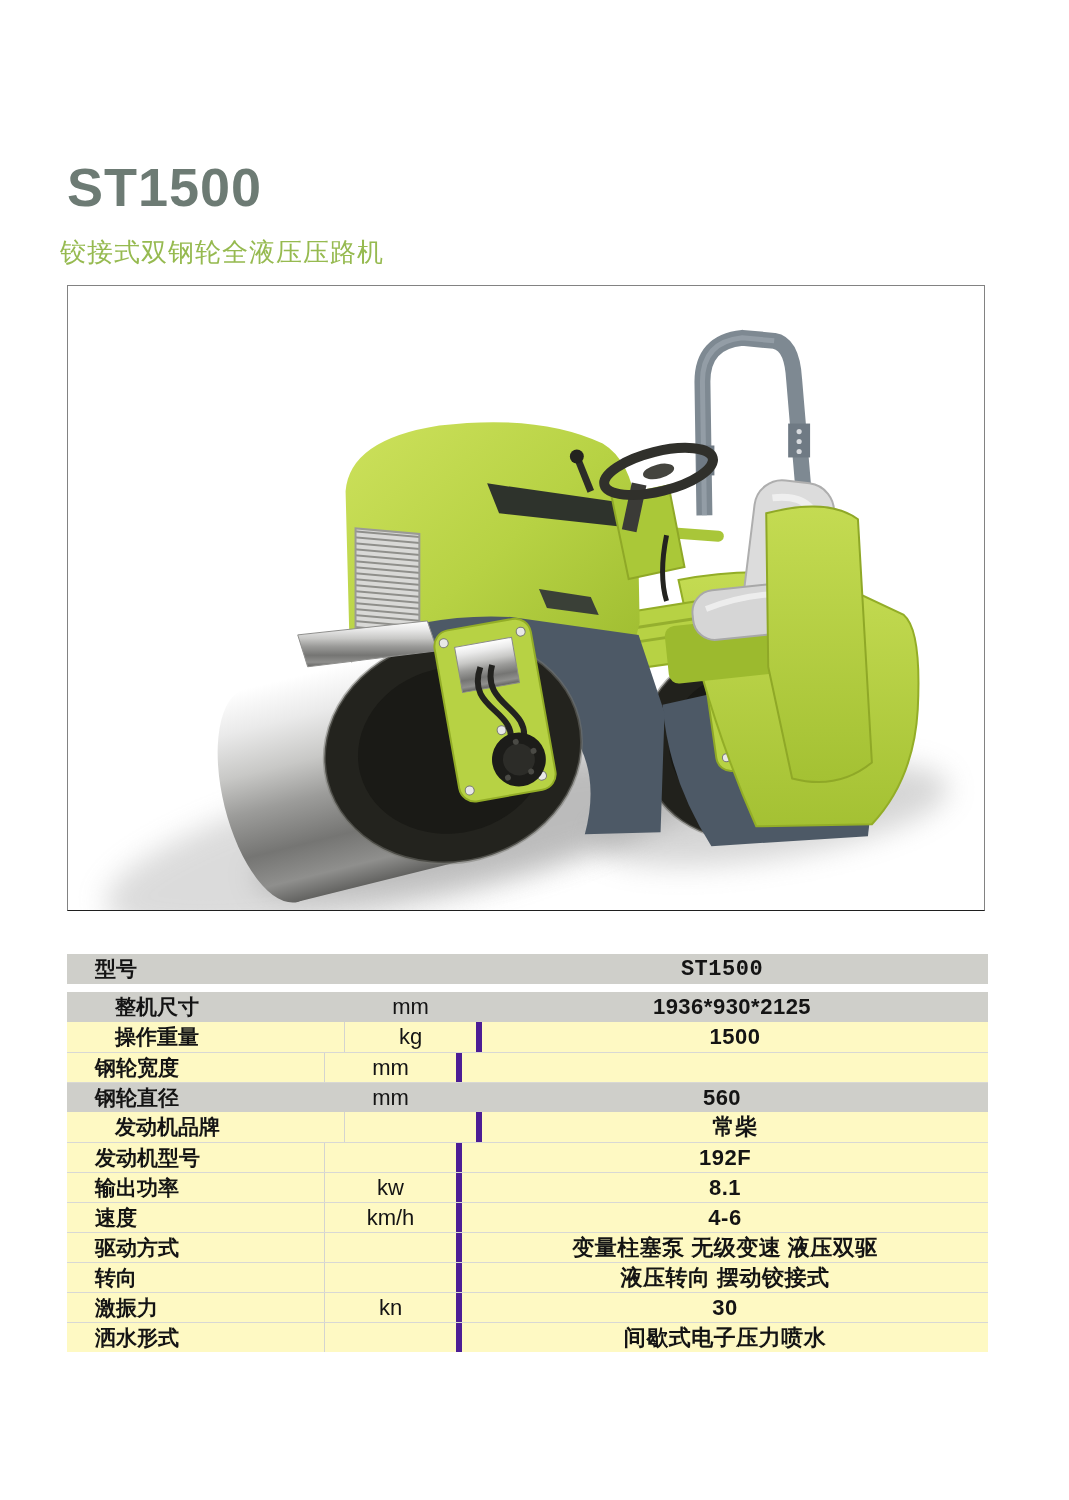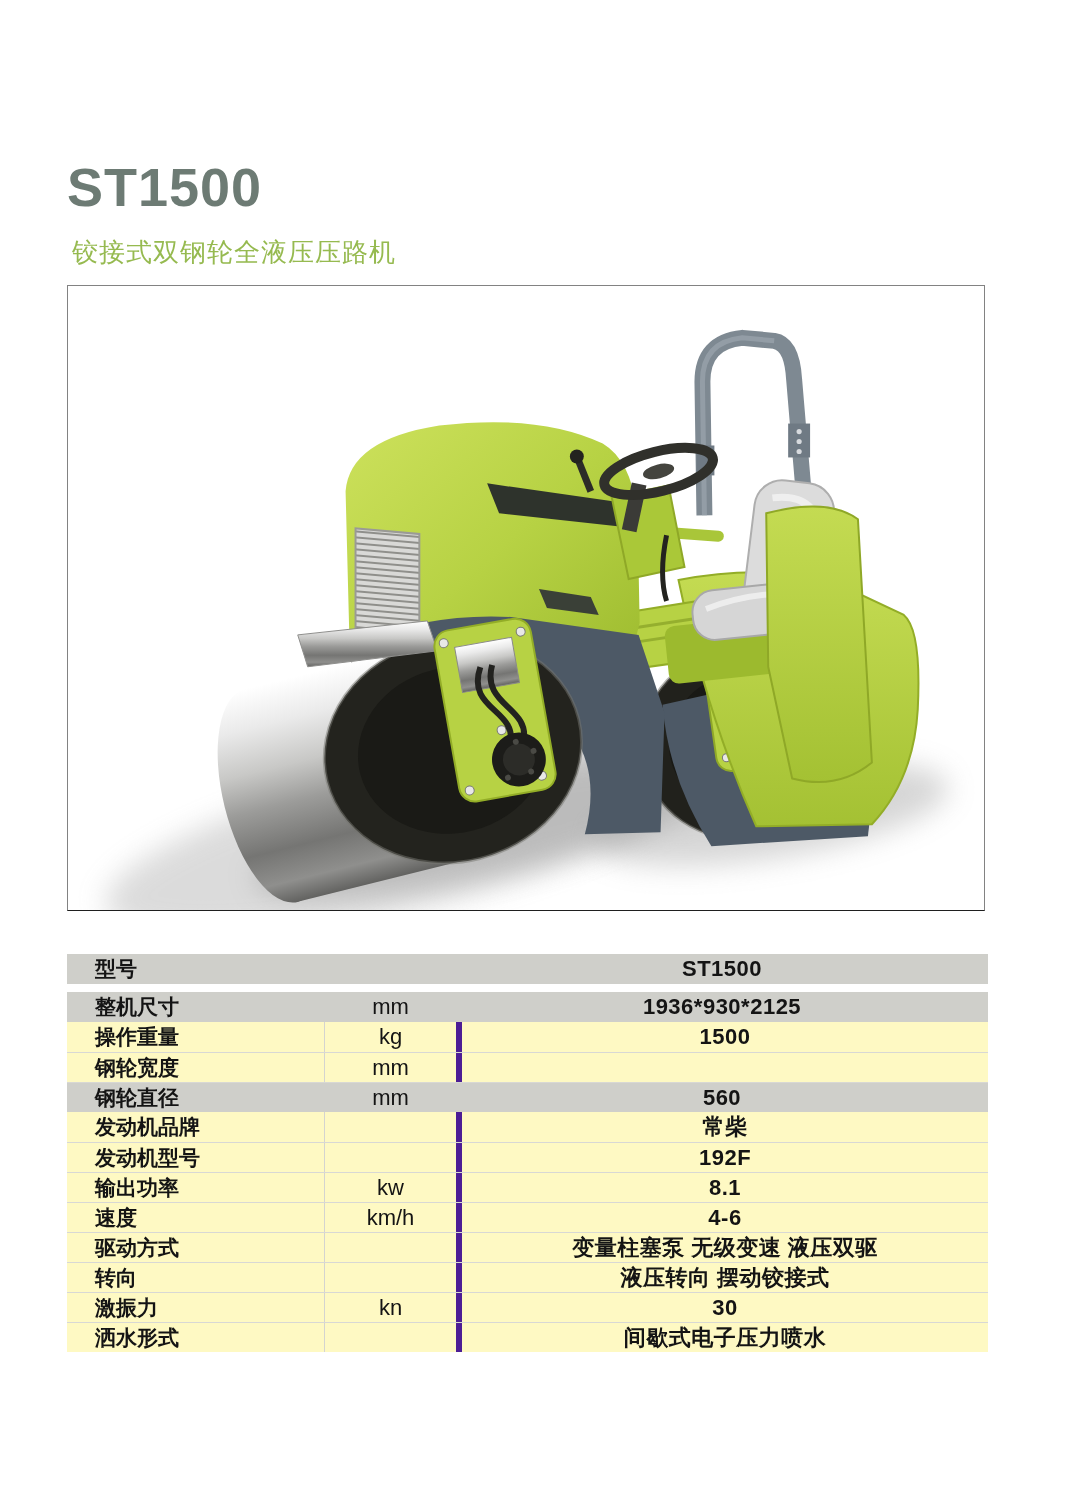--- a/index.html
+++ b/index.html
@@ -1,33 +1,33 @@
 <!DOCTYPE html>
 <html><head>
 <meta charset="utf-8">
 <style>
   html,body{margin:0;padding:0;background:#ffffff;}
   body{width:1069px;height:1500px;font-family:"Liberation Sans","DejaVu Sans",sans-serif;color:#141414;}
   .page{position:relative;width:1069px;height:1500px;overflow:hidden;background:#fff;}
 
   .title{position:absolute;left:67px;top:160px;margin:0;font-size:54px;line-height:1;
          font-weight:700;color:#6d7b74;letter-spacing:1px;}
-  .subtitle{position:absolute;left:72px;top:238px;margin:0;font-size:26px;line-height:1.1;
+  .subtitle{position:absolute;left:60px;top:238px;margin:0;font-size:26px;line-height:1.1;
          font-weight:400;color:#96ba50;letter-spacing:1px;}
 
   .image-box{position:absolute;left:67px;top:285px;width:918px;height:626px;
          border:1px solid #828282;border-bottom-color:#1f1f1f;background:#fff;box-sizing:border-box;}
   .image-box svg{display:block;width:100%;height:100%;}
 
   .spec-table{position:absolute;left:67px;top:954px;width:921px;}
   .t-row{display:flex;align-items:center;height:30px;background:#fef9c3;box-sizing:border-box;}
   .t-row.shaded{background:#cfcfca;}
   .t-row + .t-row{border-top:1px solid #d8d8d4;}
-  .t-row.first{margin-bottom:8px;}
-  .t-row.shaded + .t-row, .t-row.gap-after{border-top:none;}
+  .t-row.first{margin-bottom:8px;font-family:Liberation Mono, monospace;}
+  .t-row.shaded + .t-row, .t-row.gap-after{border-top:none;padding-left:20px;}
   .c1{width:258px;padding-left:28px;box-sizing:border-box;font-size:21px;font-weight:700;
       white-space:nowrap;align-self:stretch;display:flex;align-items:center;}
   .c2{width:131px;text-align:center;font-size:22px;font-weight:400;align-self:stretch;
       display:flex;align-items:center;justify-content:center;}
   .c3{flex:1;text-align:center;font-size:22px;font-weight:700;align-self:stretch;
       display:flex;align-items:center;justify-content:center;letter-spacing:.5px;}
   .t-row:not(.shaded) .c1{border-right:1px solid #d4d4d0;}
   .t-row:not(.shaded) .c2{border-right:6px solid #4c1d95;}
 </style>
 </head>

